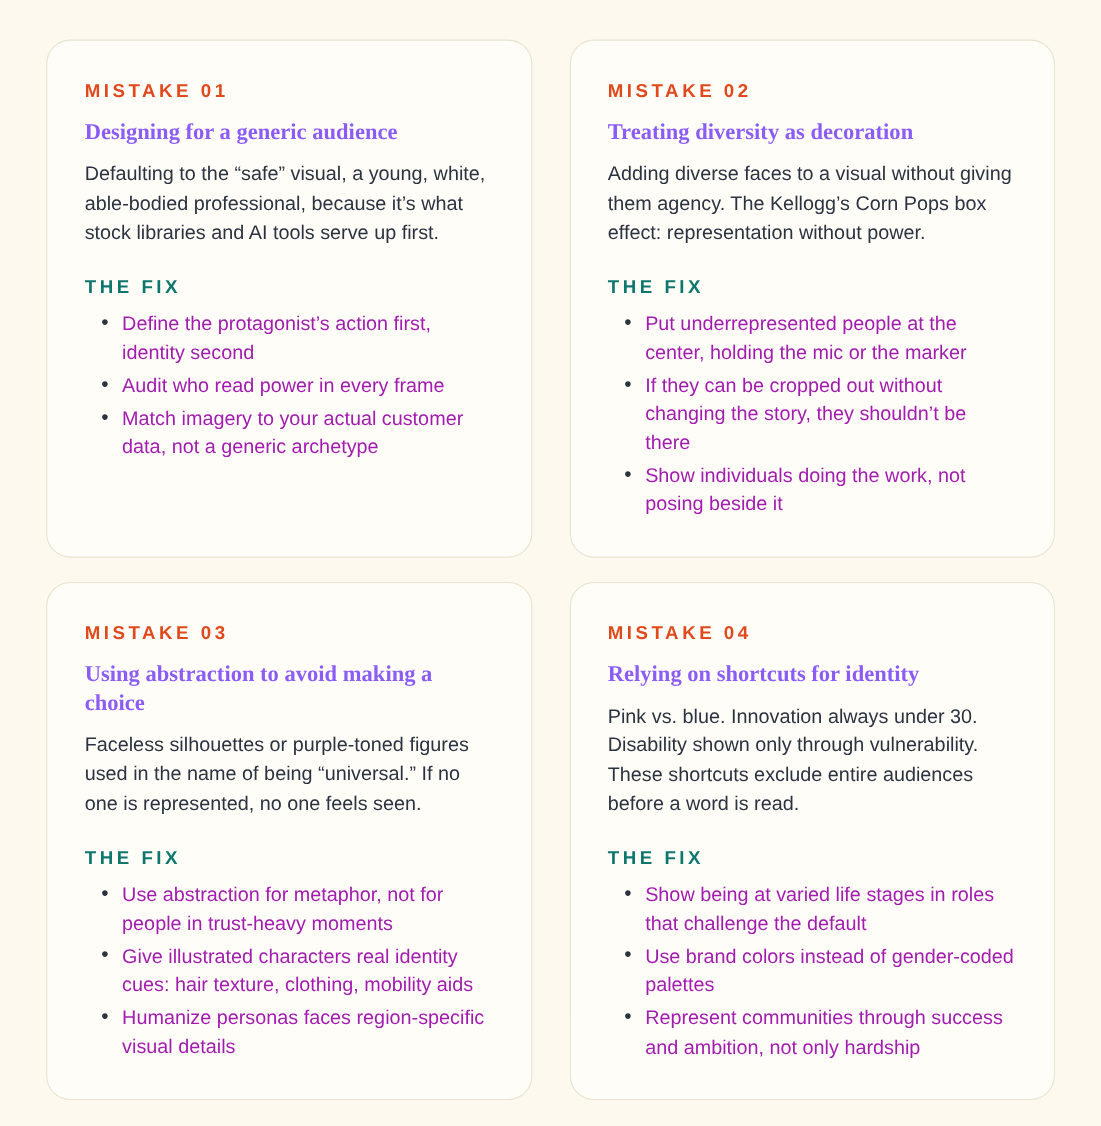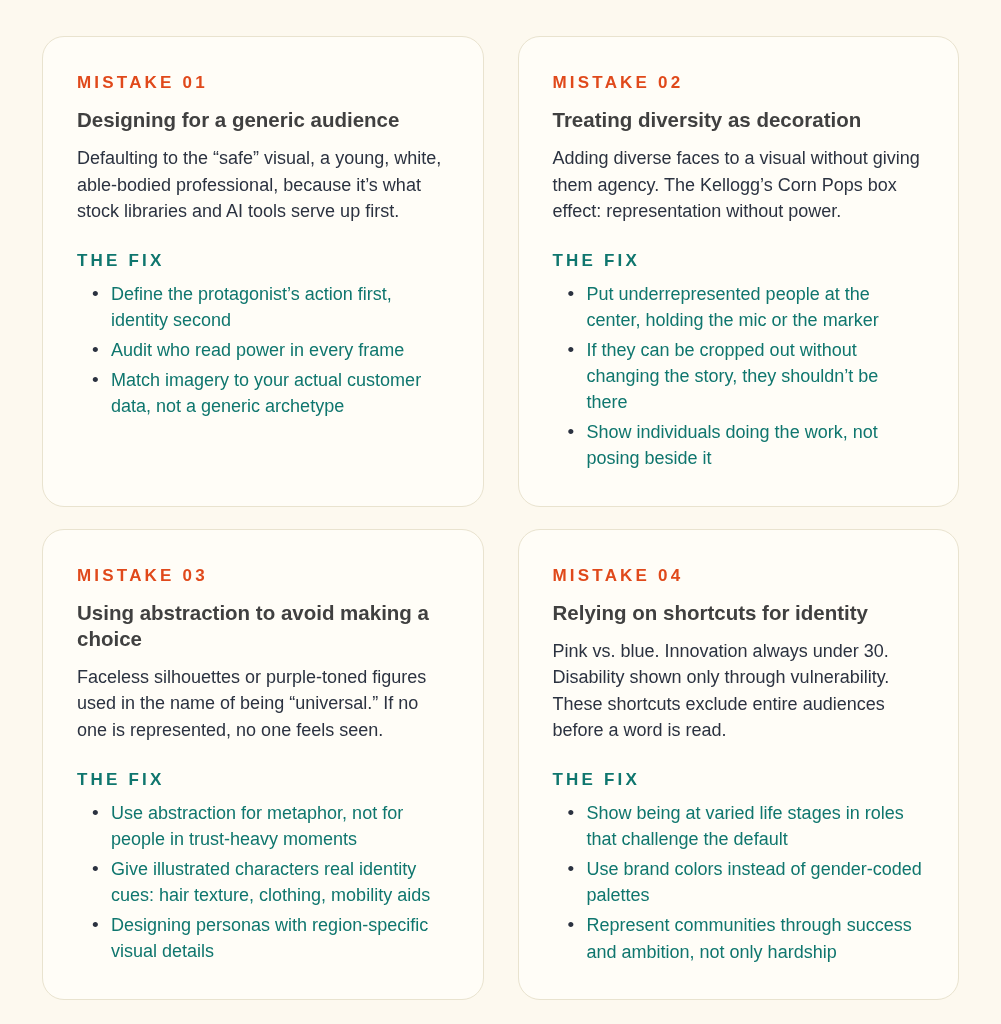--- a/index.html
+++ b/index.html
@@ -36,22 +36,23 @@
     font-size: 17px;
     font-weight: bold;
     letter-spacing: 3.2px;
     color: #e0491b;
     margin: 0 0 14px 0;
   }
   .card-title {
     font-size: 20.5px;
     font-weight: bold;
     line-height: 1.27;
-    color: #404040;
+    color: #8b5cf6;
     margin: 0 0 12px 0;
+    font-family: Liberation Serif, serif;
   }
   .card-body {
     font-size: 18px;
     line-height: 1.48;
     color: #2b3240;
     margin: 0;
   }
   .fix-label {
     font-size: 17px;
     font-weight: bold;
@@ -61,21 +62,21 @@
   }
   ul.fix-list {
     margin: 0;
     padding-left: 34px;
     list-style: none;
   }
   ul.fix-list li {
     position: relative;
     font-size: 18px;
     line-height: 1.45;
-    color: #0f766e;
+    color: #a21caf;
     margin-bottom: 4px;
   }
   ul.fix-list li::before {
     content: "•";
     position: absolute;
     left: -19px;
     top: -1px;
     font-size: 19px;
     color: #2b3240;
   }
@@ -110,21 +111,21 @@
   </div>
 
   <div class="card">
     <div class="kicker">MISTAKE 03</div>
     <div class="card-title">Using abstraction to avoid making a choice</div>
     <p class="card-body">Faceless silhouettes or purple-toned figures used in the name of being “universal.” If no one is represented, no one feels seen.</p>
     <div class="fix-label">THE FIX</div>
     <ul class="fix-list">
       <li>Use abstraction for metaphor, not for people in trust-heavy moments</li>
       <li>Give illustrated characters real identity cues: hair texture, clothing, mobility aids</li>
-      <li>Designing personas with region-specific visual details</li>
+      <li>Humanize personas faces region-specific visual details</li>
     </ul>
   </div>
 
   <div class="card">
     <div class="kicker">MISTAKE 04</div>
     <div class="card-title">Relying on shortcuts for identity</div>
     <p class="card-body">Pink vs. blue. Innovation always under 30. Disability shown only through vulnerability. These shortcuts exclude entire audiences before a word is read.</p>
     <div class="fix-label">THE FIX</div>
     <ul class="fix-list">
       <li>Show being at varied life stages in roles that challenge the default</li>

